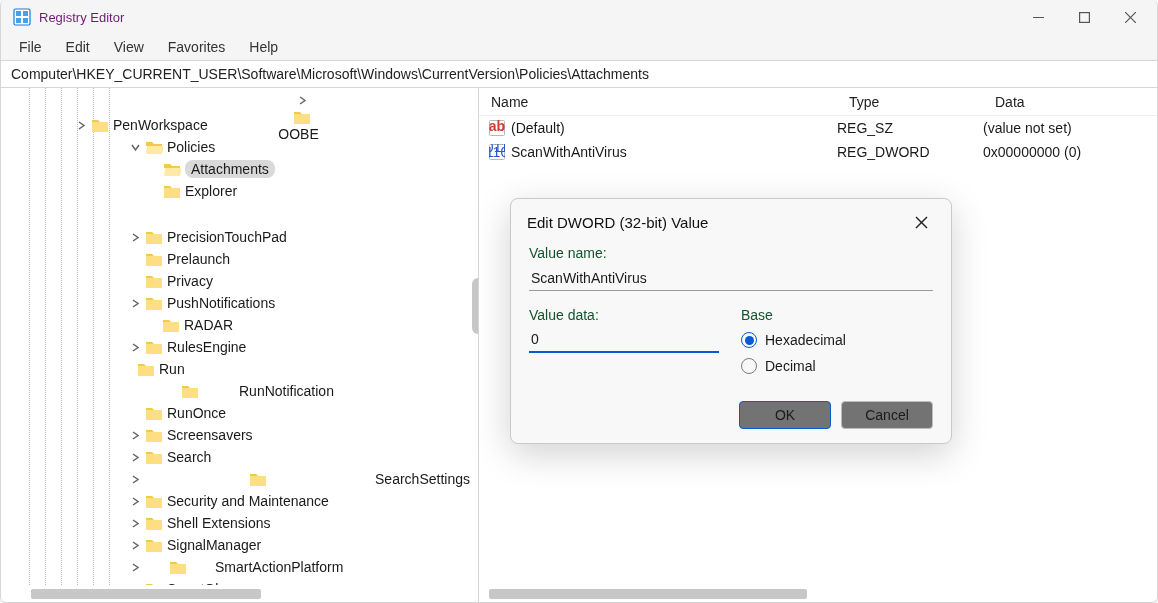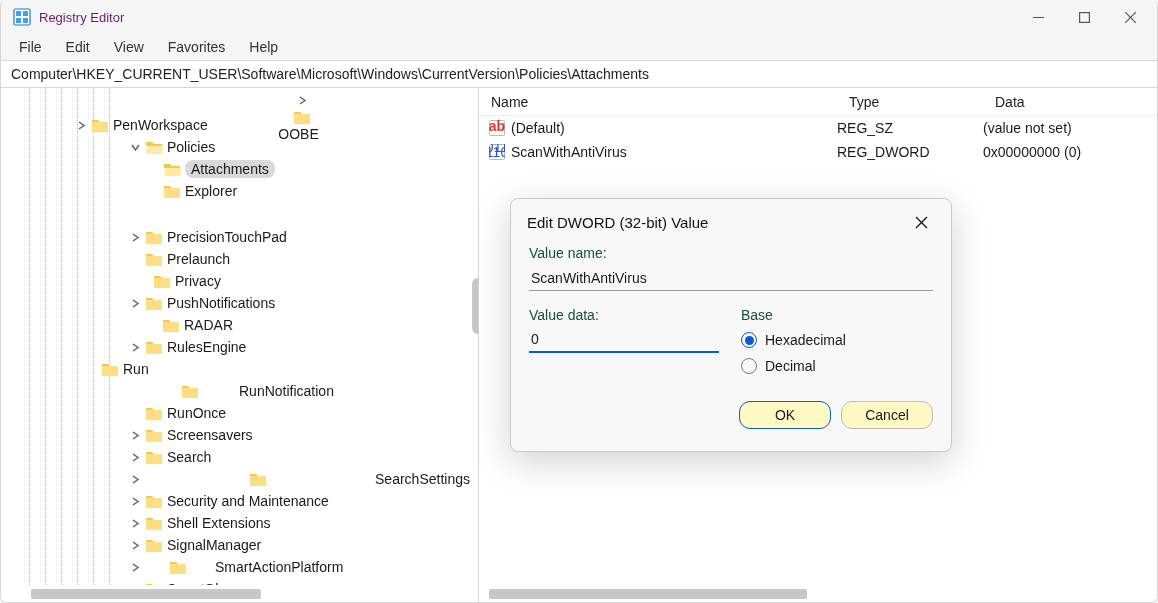--- a/index.html
+++ b/index.html
@@ -33,38 +33,38 @@
   .list .hdr .c.name{width:358px}
   .list .hdr .c.type{width:146px}
   .list .hdr .c.data{flex:1}
   .list .row2{height:24px;display:flex;align-items:center}
   .list .row2 .ic{width:16px;height:16px;margin:0 6px 0 10px;flex:none}
   .list .row2 .nm{width:326px;font-size:14px}
   .list .row2 .tp{width:146px;font-size:14px}
   .list .row2 .dt{flex:1;font-size:14px}
   .hscroll2{position:absolute;left:10px;bottom:4px;height:10px;width:636px}
   .hscroll2 .thumb{position:absolute;left:0;height:10px;width:318px;background:#c7c7c7;border-radius:2px}
-  .dialog{position:absolute;left:510px;top:198px;width:442px;background:#f8f8f8;border:1px solid #c9c9c9;border-radius:8px;box-shadow:0 10px 36px rgba(0,0,0,0.18);padding-bottom:22px}
+  .dialog{position:absolute;left:510px;top:198px;width:442px;background:#f8f8f8;border:1px solid #c9c9c9;border-radius:8px;box-shadow:0 10px 36px rgba(0,0,0,0.18);padding-bottom:14px}
   .dialog .dtitle{height:46px;display:flex;align-items:center;padding:0 16px}
   .dialog .dtitle .t{flex:1;font-size:15px;color:#111}
   .dialog .dtitle .x{width:28px;height:28px;display:flex;align-items:center;justify-content:center}
   .dialog .dtitle .x svg{width:13px;height:13px;stroke:#222;stroke-width:1.4;fill:none}
   .dialog .body{padding:0 18px}
   .dialog .lab{font-size:14px;color:#14532d;margin-bottom:4px}
   .dialog .nameinp{border:none;border-bottom:1px solid #9a9a9a;background:transparent;height:26px;width:100%;font-size:14px;padding:0 2px;margin-bottom:16px}
   .dialog .split{display:flex;gap:22px}
   .dialog .left{flex:0 0 190px}
   .dialog .datainp{border:none;border-bottom:2px solid #0a5bd3;background:transparent;height:26px;width:100%;font-size:14px;padding:0 2px}
   .dialog .right{flex:1}
   .dialog .radio{display:flex;align-items:center;height:26px;gap:8px;font-size:14px}
   .dialog .rc{width:16px;height:16px;border:1.5px solid #7a7a7a;border-radius:50%;display:flex;align-items:center;justify-content:center;flex:none}
   .dialog .rc.on{border-color:#0a5bd3}
   .dialog .rc.on::after{content:"";width:9px;height:9px;border-radius:50%;background:#0a5bd3}
   .dialog .btns{display:flex;justify-content:flex-end;gap:10px;padding:22px 18px 0}
-  .dialog .btn{min-width:92px;height:28px;border:1px solid #bdbdbd;background:#fef9c3;border-radius:11px;display:flex;align-items:center;justify-content:center;font-size:14px}
+  .dialog .btn{min-width:92px;height:28px;border:1px solid #bdbdbd;background:#737373;border-radius:4px;display:flex;align-items:center;justify-content:center;font-size:14px}
   .dialog .btn.primary{border-color:#0a5bd3}
   
   .fold-yellow .fa{fill:#f3c94a}
   .fold-yellow .fb{fill:#fdde83}
   .fold-open .fa{fill:#f3c94a}
   .fold-open .fb{fill:#ffe9a6}
 </style>
 </head>
 <body>
 
@@ -185,21 +185,21 @@
           <span class="lbl">PrecisionTouchPad</span>
         </div>
         <div class="row" style="padding-left: 126px;">
           <span class="exp"></span>
           <span class="fold"><svg viewBox="0 0 18 18" class="fold-yellow">
               <path class="fa" d="M1 4h6l2 2h8v9a1 1 0 0 1-1 1H2a1 1 0 0 1-1-1z"></path>
               <path class="fb" d="M1 6h16v9a1 1 0 0 1-1 1H2a1 1 0 0 1-1-1z"></path>
             </svg></span>
           <span class="lbl">Prelaunch</span>
         </div>
-        <div class="row" style="padding-left: 126px; margin-left: 8px;">
+        <div class="row" style="padding-left: 126px;">
           <span class="exp"></span>
           <span class="fold"><svg viewBox="0 0 18 18" class="fold-yellow">
               <path class="fa" d="M1 4h6l2 2h8v9a1 1 0 0 1-1 1H2a1 1 0 0 1-1-1z"></path>
               <path class="fb" d="M1 6h16v9a1 1 0 0 1-1 1H2a1 1 0 0 1-1-1z"></path>
             </svg></span>
           <span class="lbl">Privacy</span>
         </div>
         <div class="row" style="padding-left: 126px;">
           <span class="exp">
             <svg viewBox="0 0 9 9">
@@ -225,21 +225,21 @@
             <svg viewBox="0 0 9 9">
               <polyline points="2,1 7,4.5 2,8"></polyline>
             </svg>
           </span>
           <span class="fold"><svg viewBox="0 0 18 18" class="fold-yellow">
               <path class="fa" d="M1 4h6l2 2h8v9a1 1 0 0 1-1 1H2a1 1 0 0 1-1-1z"></path>
               <path class="fb" d="M1 6h16v9a1 1 0 0 1-1 1H2a1 1 0 0 1-1-1z"></path>
             </svg></span>
           <span class="lbl">RulesEngine</span>
         </div>
-        <div class="row" style="padding-left: 82px; align-items: center;">
+        <div class="row" style="padding-left: 118px; align-items: center;">
           <span class="exp"></span>
           <span class="fold"><svg viewBox="0 0 18 18" class="fold-yellow">
               <path class="fa" d="M1 4h6l2 2h8v9a1 1 0 0 1-1 1H2a1 1 0 0 1-1-1z"></path>
               <path class="fb" d="M1 6h16v9a1 1 0 0 1-1 1H2a1 1 0 0 1-1-1z"></path>
             </svg></span>
           <span class="lbl">Run</span>
         </div>
         <div class="row" style="padding-left: 126px; gap: 36px;">
           <span class="exp"></span>
           <span class="fold"><svg viewBox="0 0 18 18" class="fold-yellow">

